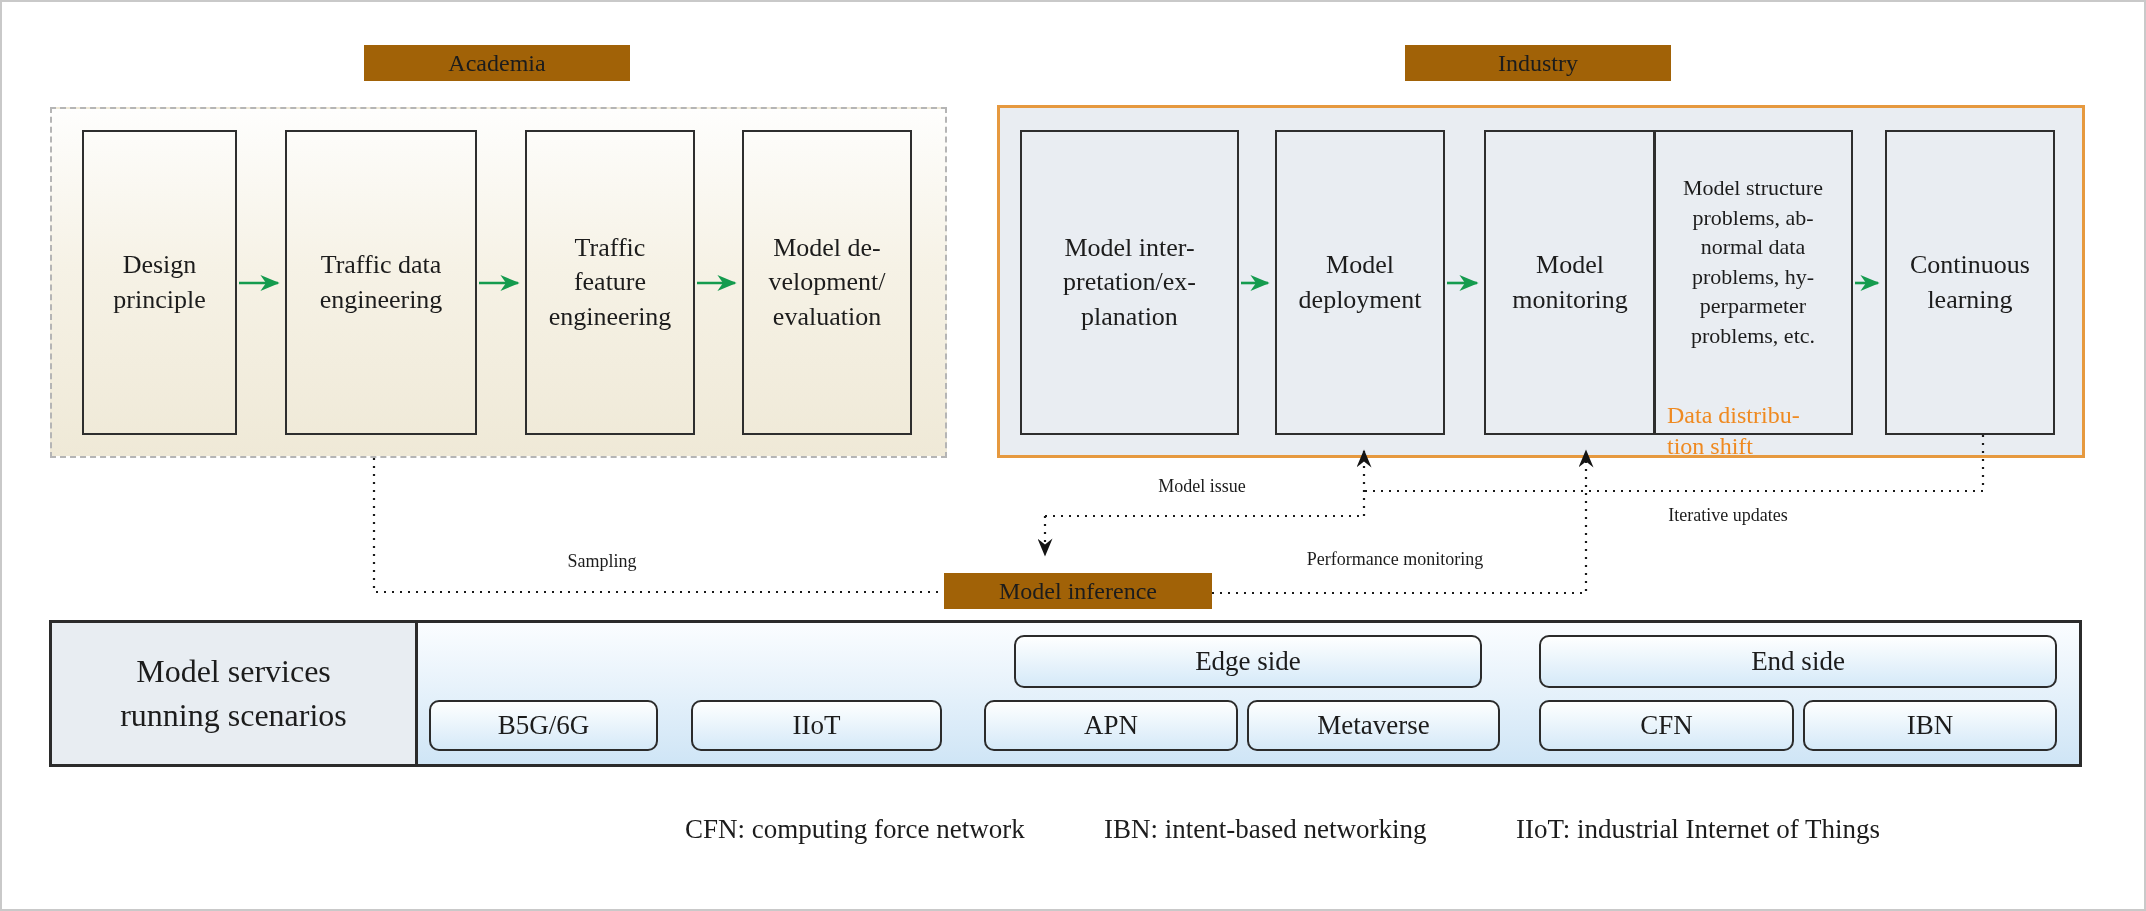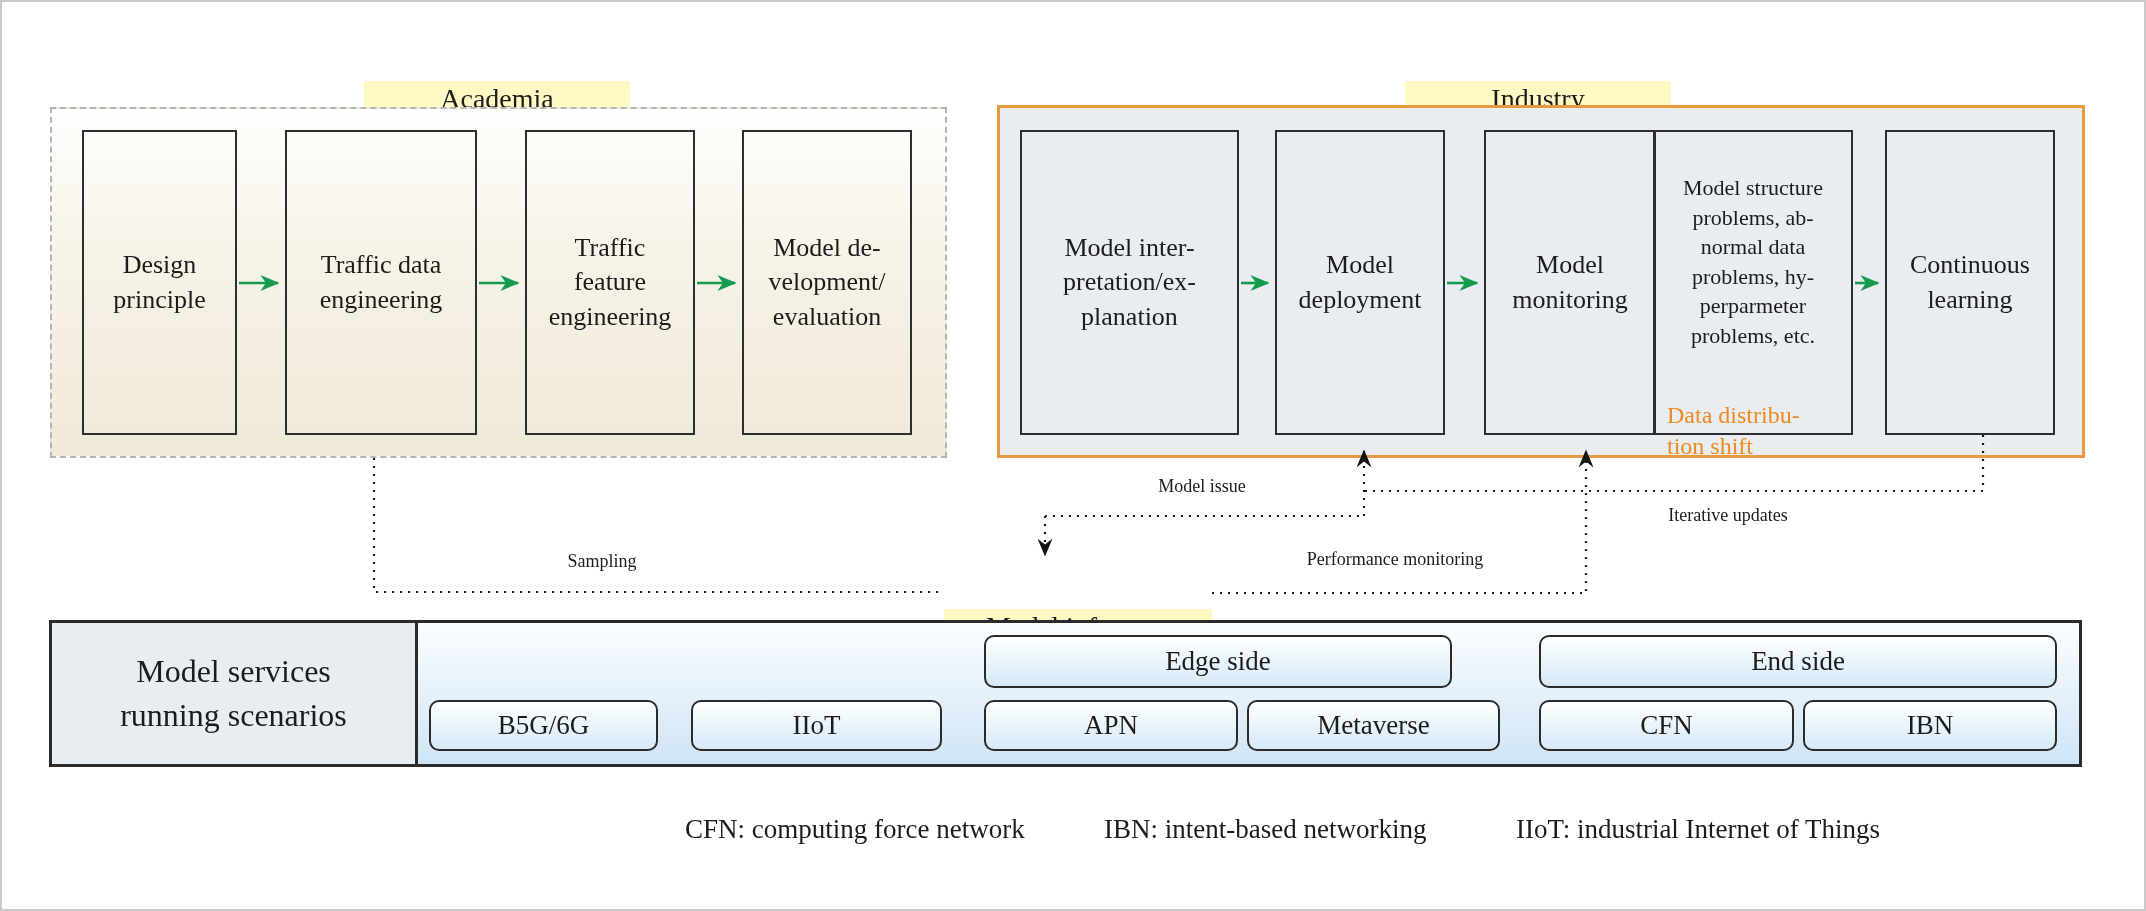--- a/index.html
+++ b/index.html
@@ -8,24 +8,23 @@
     width:2146px;height:911px;
     box-sizing:border-box;
     border:2px solid #c9c9c9;
     background:#ffffff;
     font-family:"Liberation Serif","DejaVu Serif",serif;
     color:#1c1c1c;
     overflow:hidden;
   }
   .abs{position:absolute;box-sizing:border-box;}
   .chip{
-    background:#fef9c3;
+    background:#a16207;
     display:flex;align-items:center;justify-content:center;
-    font-size:28px;
-    margin-top:36px;
+    font-size:24px;
   }
   .container-academia{
     border:2px dashed #b5b5b5;
     background:linear-gradient(180deg,#fefefd 0%,#f6f2e6 45%,#efe9d7 100%);
   }
   .container-industry{
     border:3px solid #e6993f;
     background:#e9edf2;
   }
   .step-box{
@@ -154,21 +153,21 @@
   <div class="flow-label" style="left:1213px;top:547px;width:360px;">Performance monitoring</div>
 
   <div class="abs band-outer" style="left:47px;top:618px;width:2033px;height:147px;">
     <div class="band-title" style="position:absolute;left:0;top:0;width:363px;height:100%;">Model services
 running scenarios</div>
   </div>
 
   <div class="abs pill" style="left:427px;top:698px;width:229px;height:51px;">B5G/6G</div>
   <div class="abs pill" style="left:689px;top:698px;width:251px;height:51px;">IIoT</div>
 
-  <div class="abs pill" style="left:982px;top:633px;width:468px;height:53px;text-align:center;">Edge side</div>
+  <div class="abs pill" style="left:1012px;top:633px;width:468px;height:53px;text-align:center;">Edge side</div>
   <div class="abs pill" style="left:982px;top:698px;width:254px;height:51px;">APN</div>
   <div class="abs pill" style="left:1245px;top:698px;width:253px;height:51px;">Metaverse</div>
 
   <div class="abs pill" style="left:1537px;top:633px;width:518px;height:53px;">End side</div>
   <div class="abs pill" style="left:1537px;top:698px;width:255px;height:51px;">CFN</div>
   <div class="abs pill" style="left:1801px;top:698px;width:254px;height:51px;">IBN</div>
 
   <div class="legend-item" style="left:683px;">CFN: computing force network</div>
   <div class="legend-item" style="left:1102px;">IBN: intent-based networking</div>
   <div class="legend-item" style="left:1514px;">IIoT: industrial Internet of Things</div>

